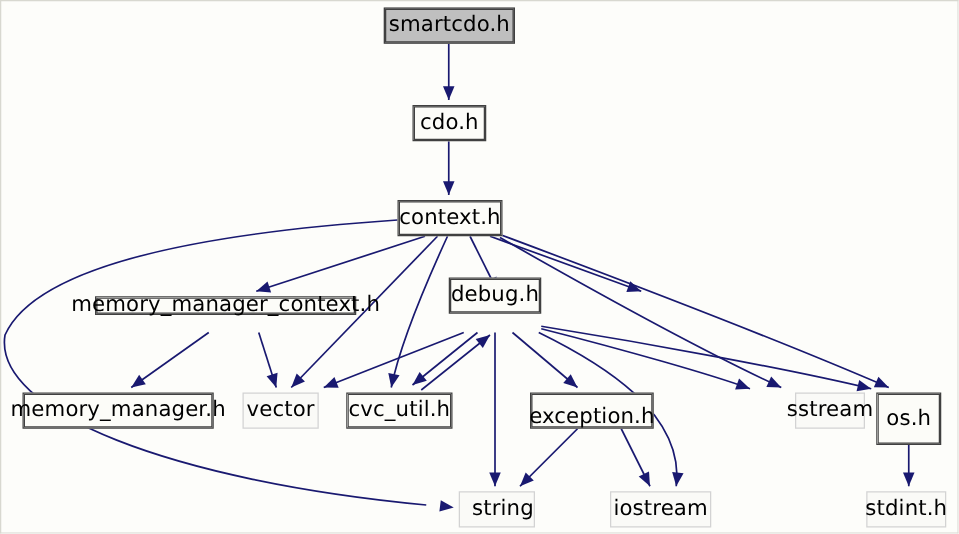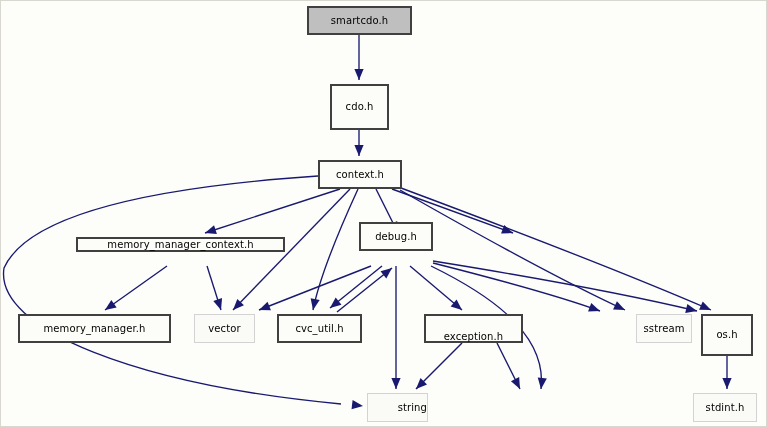--- a/index.html
+++ b/index.html
@@ -30,21 +30,21 @@
     top: 0;
     width: 767px;
     height: 427px;
   }
   .node {
     position: absolute;
     box-sizing: border-box;
     display: flex;
     align-items: center;
     justify-content: center;
-    font-size: 10px;
+    font-size: 17px;
     line-height: 1;
     color: #000000;
     white-space: nowrap;
     background: #fcfcf8;
     border: 1px solid #404040;
     letter-spacing: 0.1px;
   }
   .node.current {
     background: #bfbfbf;
     border: 1px solid #404040;
@@ -128,21 +128,21 @@
       <path d="M 497 343 L 520 389" fill="none" stroke="#191970" stroke-width="1.35"></path>
       <polygon points="520,389 510.96628537090083,381.2184834383007 519.1950155281,377.10411835970115" fill="#191970"></polygon>
       <path d="M 727 343 L 727 389" fill="none" stroke="#191970" stroke-width="1.35"></path>
       <polygon points="727,389 722.4,378 731.6,378" fill="#191970"></polygon>
     </svg>
 
   <div id="node-layer">
       <div class="node current" style="left: 307px; top: 6px; width: 105px; height: 29px;">
         <span>smartcdo.h</span>
       </div>
-      <div class="node local" style="left: 330px; top: 84px; width: 59px; height: 46px;">
+      <div class="node local" style="left: 330px; top: 84px; width: 59px; height: 29px;">
         <span>cdo.h</span>
       </div>
       <div class="node local" style="left: 318px; top: 160px; width: 84px; height: 29px;">
         <span>context.h</span>
       </div>
       <div class="node local" style="left: 76px; top: 237px; width: 209px; height: 15px;">
         <span>memory_manager_context.h</span>
       </div>
       <div class="node local" style="left: 359px; top: 222px; width: 74px; height: 29px;">
         <span>debug.h</span>
@@ -161,17 +161,20 @@
       </div>
       <div class="node system" style="left: 636px; top: 314px; width: 56px; height: 29px;">
         <span>sstream</span>
       </div>
       <div class="node local" style="left: 701px; top: 314px; width: 52px; height: 42px;">
         <span>os.h</span>
       </div>
       <div class="node system" style="left: 367px; top: 393px; width: 61px; height: 29px; justify-content: flex-end;">
         <span>string</span>
       </div>
+      <div class="node system" style="left: 488px; top: 393px; width: 81px; height: 29px;">
+        <span>iostream</span>
+      </div>
       <div class="node system" style="left: 693px; top: 393px; width: 64px; height: 29px;">
         <span>stdint.h</span>
       </div>
     </div>
 </div>
 
 </body></html>

